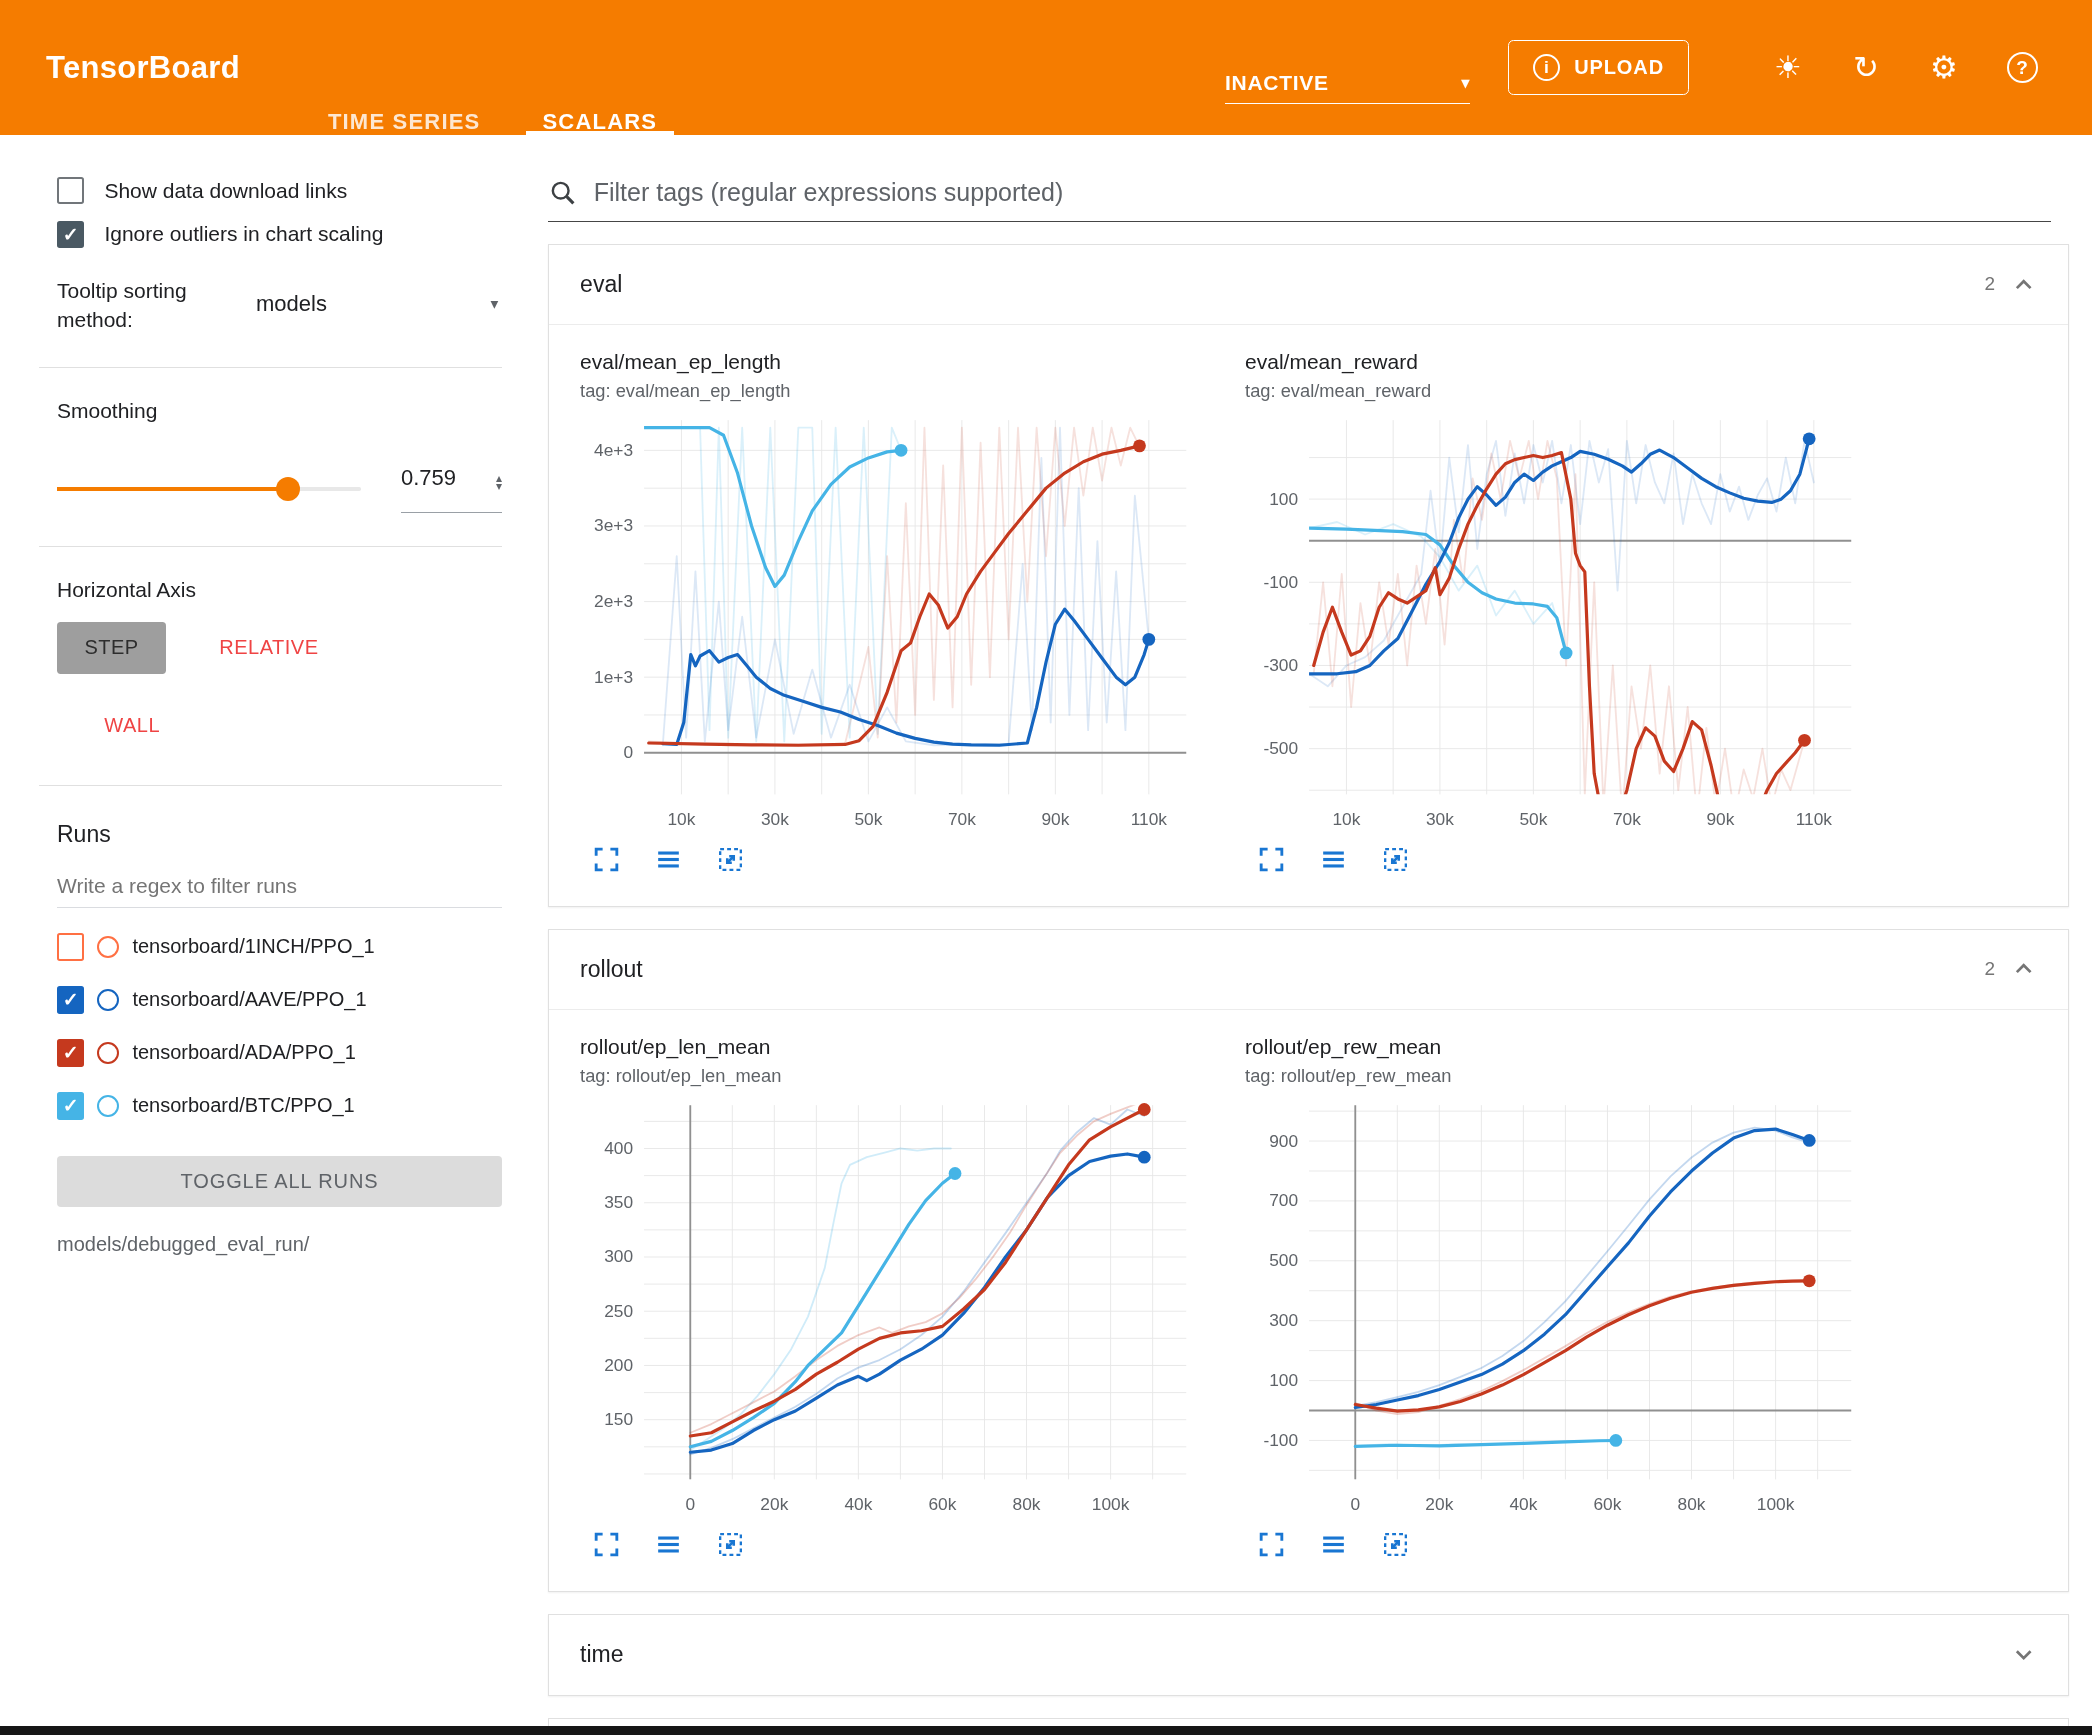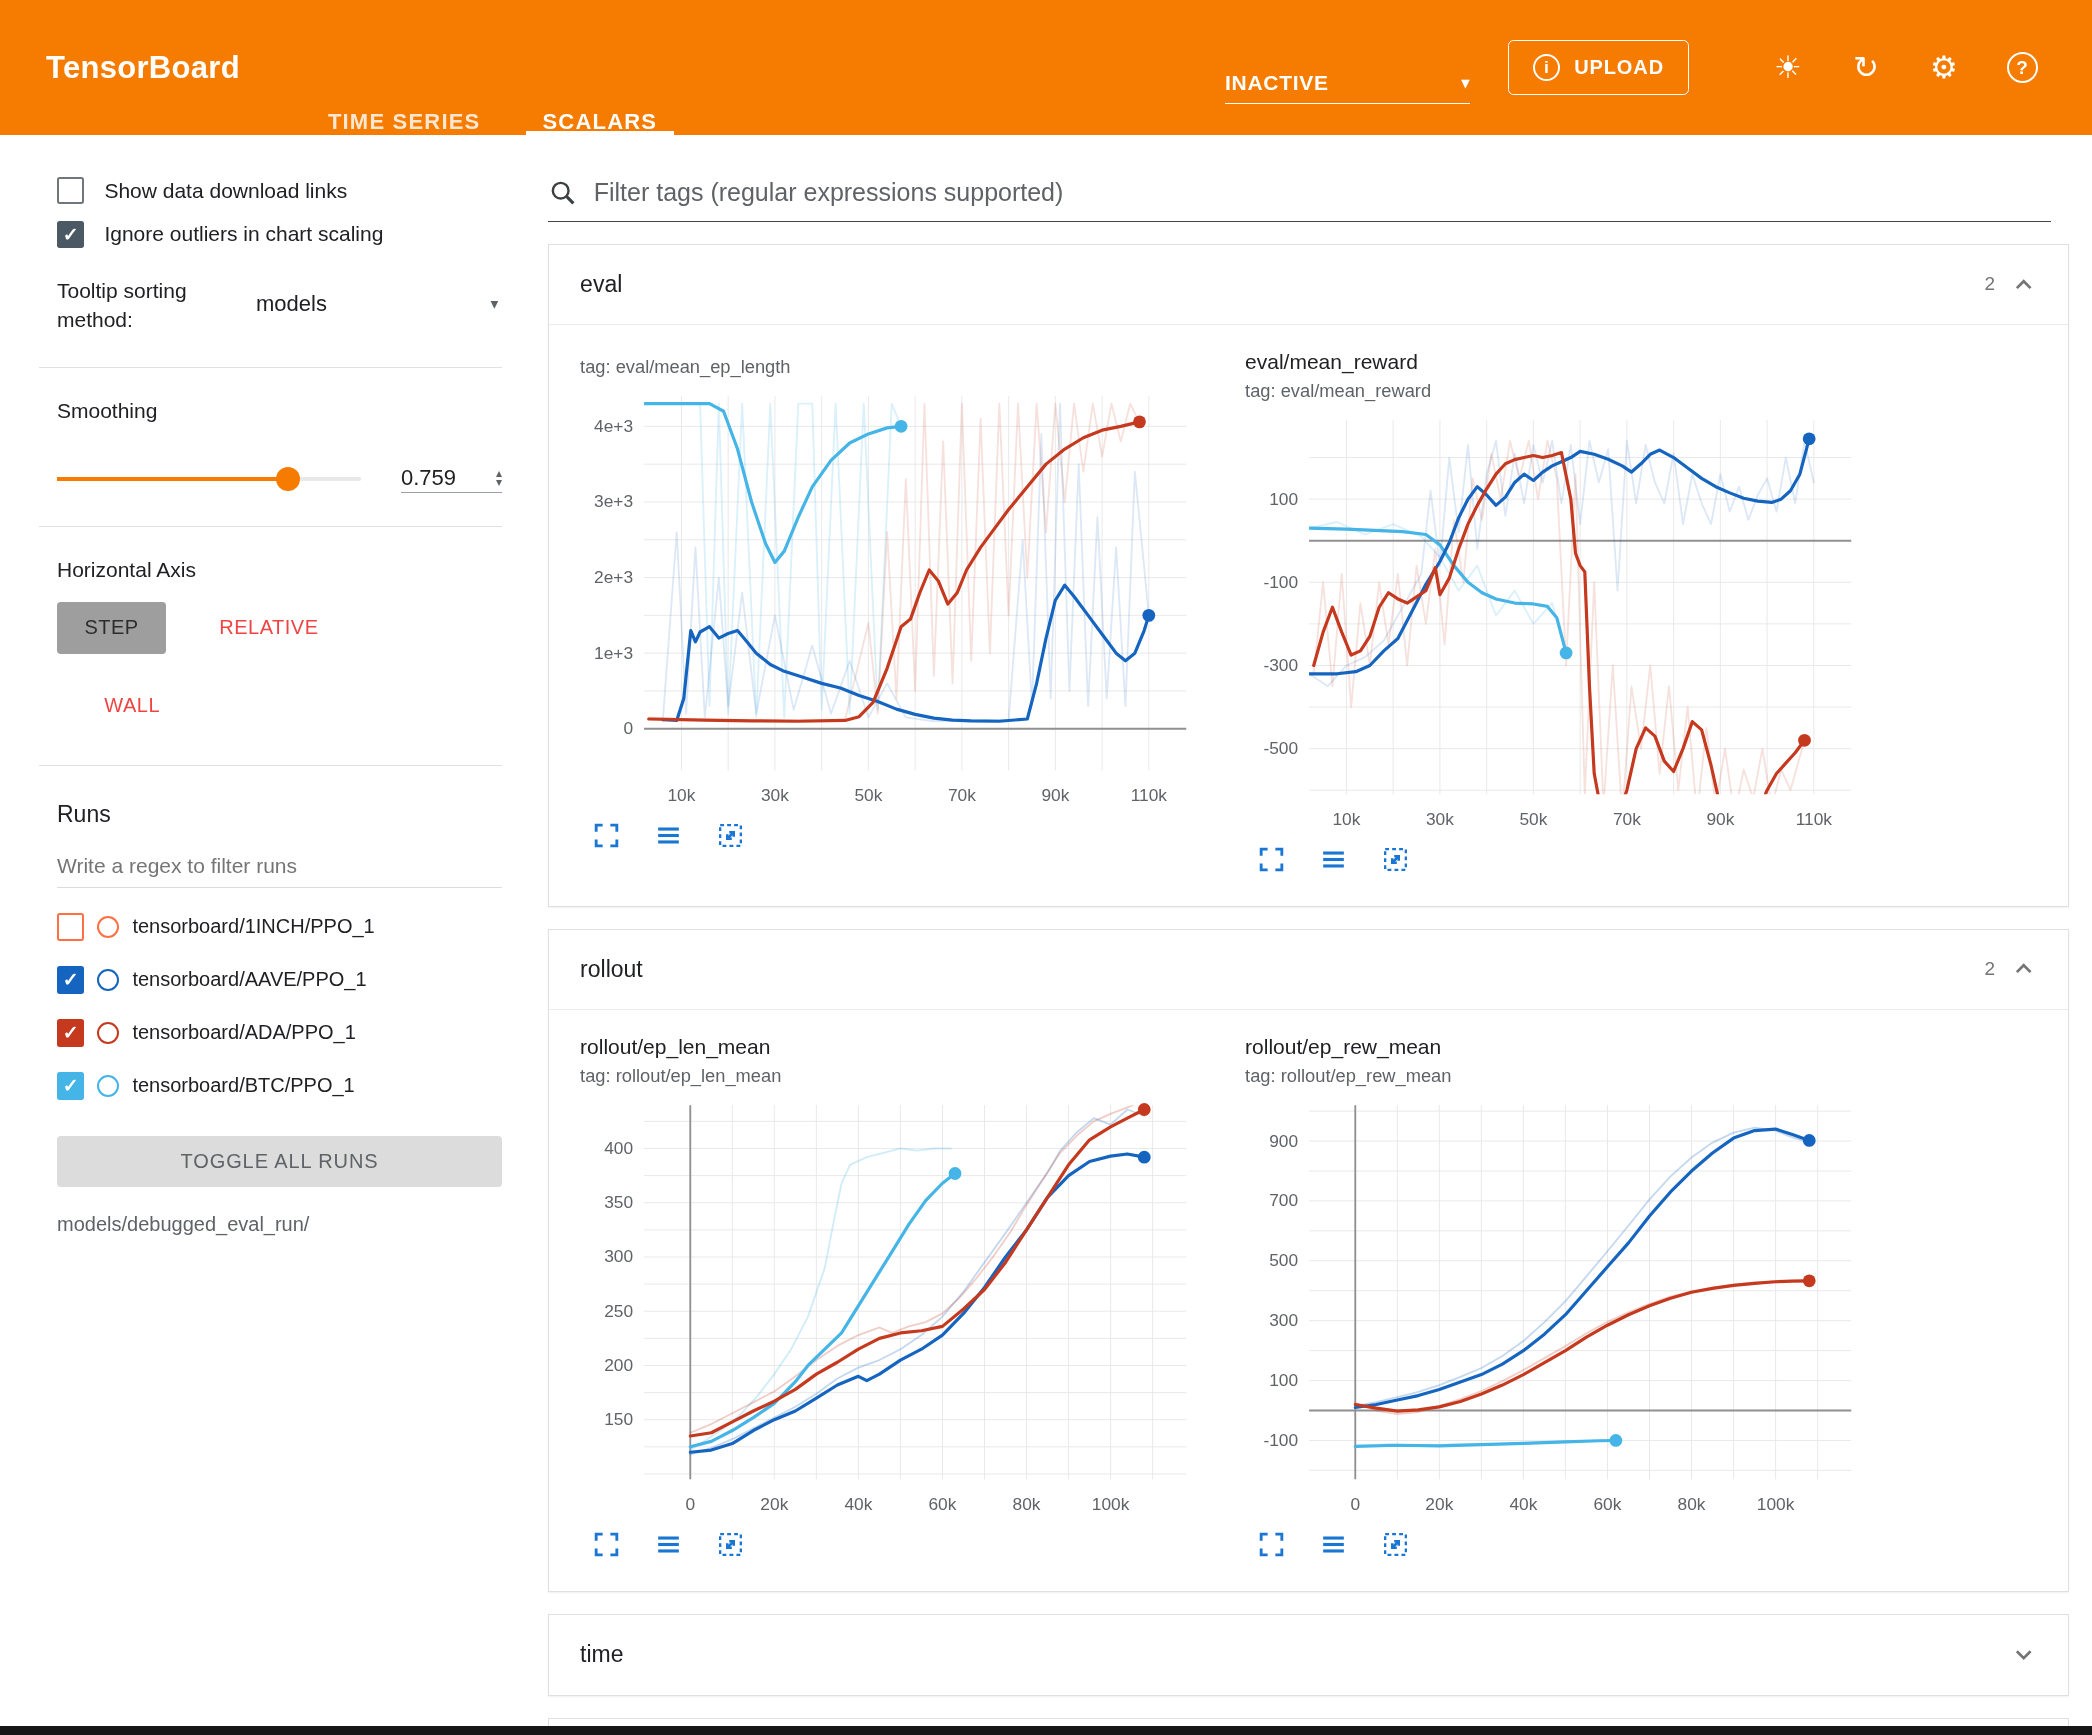--- a/index.html
+++ b/index.html
@@ -48,22 +48,22 @@
   .dd { flex:1; display:flex; align-items:center; justify-content:space-between; font-size:22px;
         cursor:pointer; padding:0 3.7px 3.7px 0; }
   .dd .caret { color:#5f6368; font-size:15.5px; }
   hr.side { border:none; border-top:0.9px solid #e0e0e0; margin:33px 0 0 -18.3px; }
   .sec-label { margin-top:31px; font-size:21px; }
   .slider-row { margin-top:42px; display:flex; align-items:center; gap:40px; }
   .slider { position:relative; flex:1; height:3.7px; background:#e8e8e8; border-radius:1.8px; cursor:pointer; }
   .slider .fill { position:absolute; left:0; top:0; bottom:0; width:76%; background:#f57c00; }
   .slider .thumb { position:absolute; left:76%; top:50%; transform:translate(-50%,-50%);
                    width:24px; height:24px; border-radius:50%; background:#f57c00; }
-  .num-box { flex:0 0 101px; display:flex; align-items:center; justify-content:space-between;
-             border-bottom:1.8px solid #9aa0a6; padding-bottom:1px; font-size:22px; }
+  .num-box { flex:0 0 101px; display:flex; align-items:flex-end; justify-content:space-between;
+             border-bottom:1.8px solid #9aa0a6; padding-bottom:21px; font-size:22px; }
   .spinner { display:flex; flex-direction:column; line-height:.72; font-size:12px; color:#5f6368; cursor:pointer; }
   .axis-row { margin-top:20px; display:flex; flex-wrap:wrap; align-items:center;
               column-gap:46px; row-gap:25.6px; padding-right:64px; }
   .axis-btn { font-family:inherit; font-size:20px; letter-spacing:0.5px; color:#ef4444;
               background:none; border:none; padding:14.6px 7.3px; cursor:pointer; }
   .axis-btn.selected { background:#9e9e9e; color:#2d2d2d; border-radius:3.7px; padding:14.6px 27.4px; }
   .axis-btn.wall { margin-left:40px; }
   .runs-label { margin-top:35px; font-size:23px; }
   .regex-input { margin-top:22px; width:100%; border:none; border-bottom:0.9px solid #dadce0;
                  background:transparent; font-family:inherit; font-size:21px; color:#202124;
@@ -222,20 +222,21 @@
   <section class="card">
     <div class="card-head bordered">
       <span class="name">eval</span>
       <span class="count">2</span>
       <svg class="chev" viewBox="0 0 24 24">
         <polyline points="6,15 12,9 18,15" fill="none" stroke="#757575" stroke-width="2.4"></polyline>
       </svg>
     </div>
     <div class="card-body">
       <div class="chart-block">
+        <div class="c-title">eval/mean_ep_length</div>
         <div class="c-tag">tag: eval/mean_ep_length</div>
         <svg class="plot" viewBox="0 0 680 470">
             <defs>
               <clipPath id="clip_eval_mean_ep_length">
                 <rect x="70" y="10" width="594" height="410"></rect>
               </clipPath>
             </defs>
             <line x1="110.9655172413793" x2="110.9655172413793" y1="10" y2="420" stroke="#e7e7e7" stroke-width="1"></line>
             <line x1="162.17241379310343" x2="162.17241379310343" y1="10" y2="420" stroke="#e7e7e7" stroke-width="1"></line>
             <line x1="213.3793103448276" x2="213.3793103448276" y1="10" y2="420" stroke="#e7e7e7" stroke-width="1"></line>

